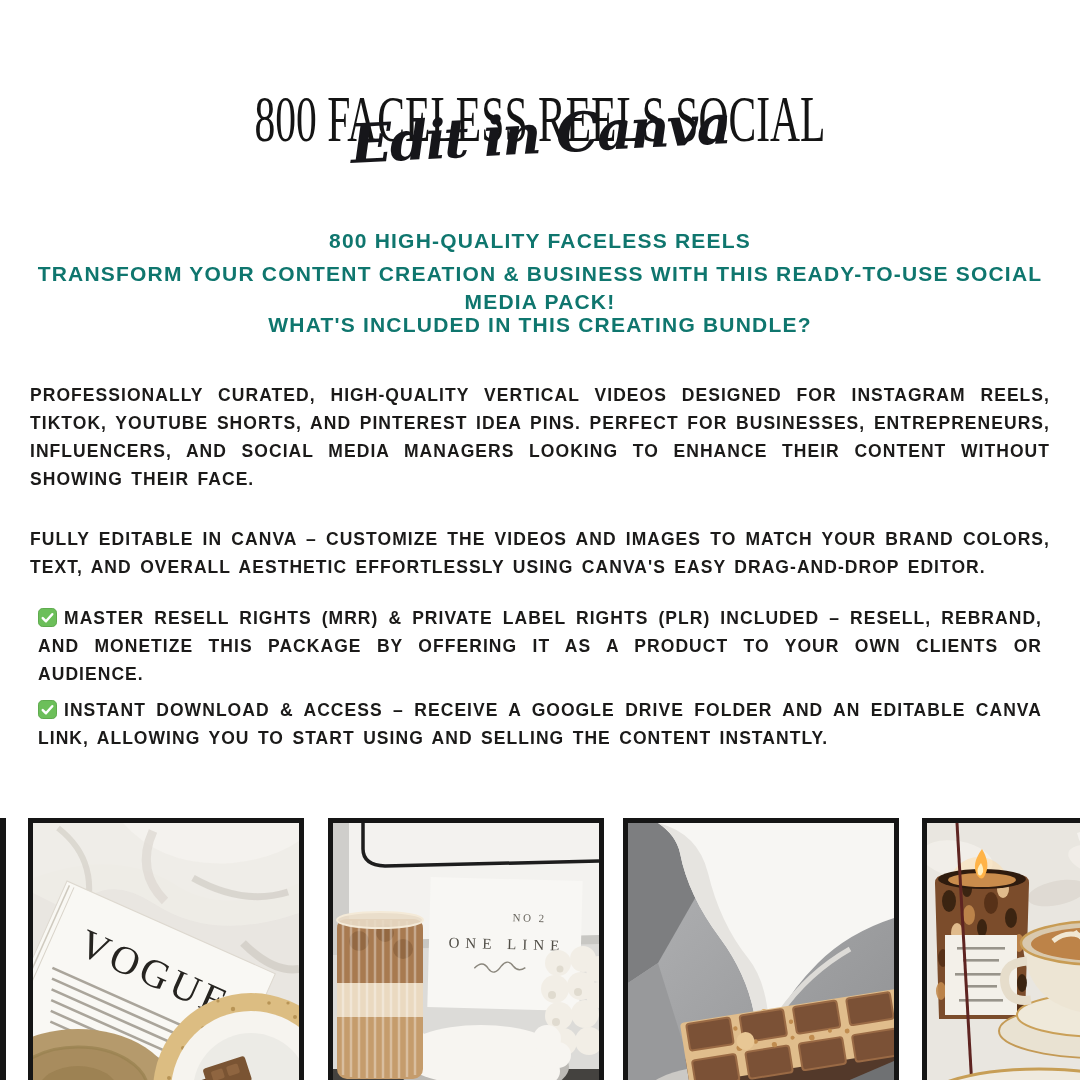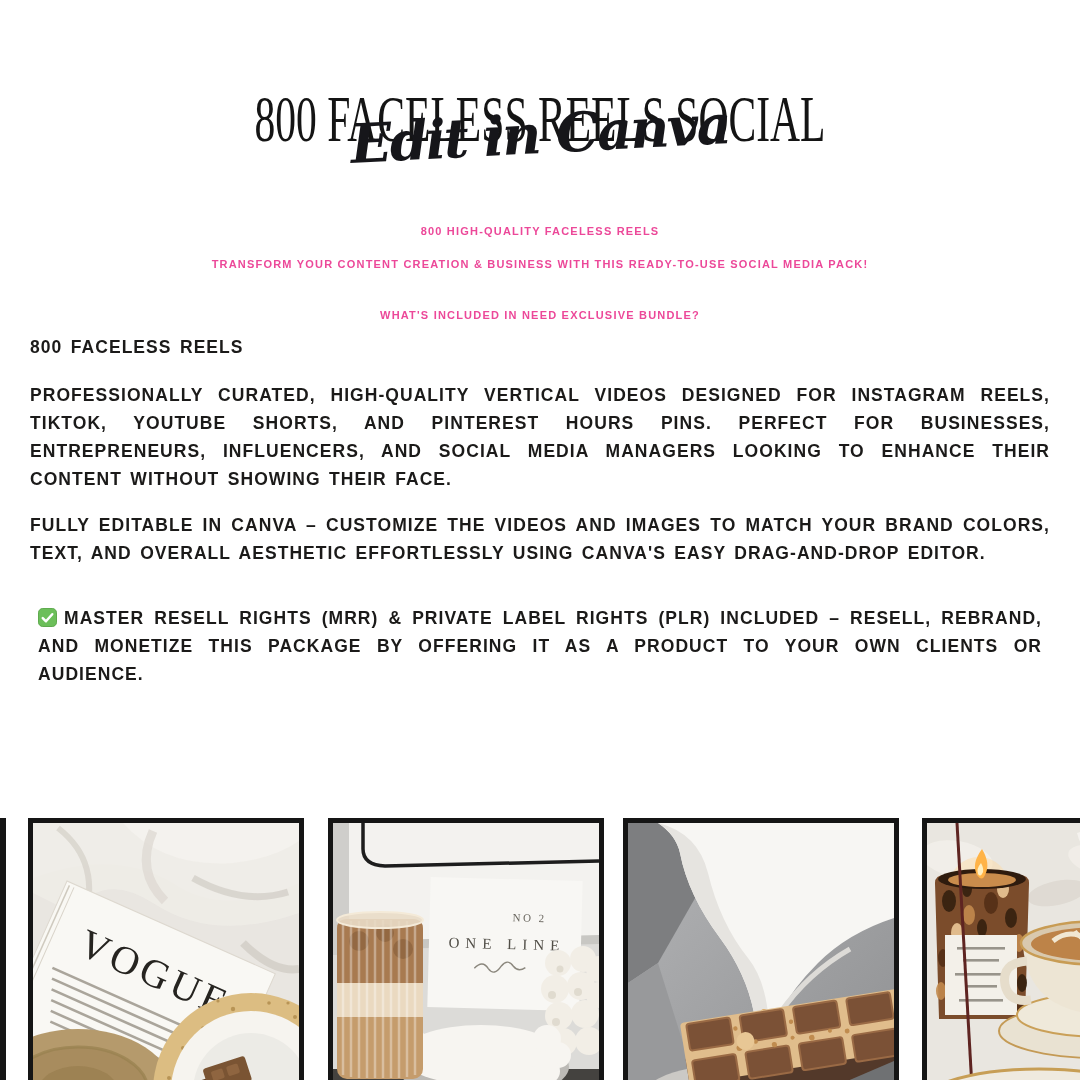--- a/index.html
+++ b/index.html
@@ -8,64 +8,69 @@
   .blk{position:absolute;left:30px;right:30px;}
   .fullblk{position:absolute;left:0;right:0;}
 
   .title{top:42px;text-align:center;font-family:"Liberation Serif",serif;font-weight:400;
          font-size:66px;line-height:1;color:#141414;white-space:nowrap;
          transform:scaleX(0.63);transform-origin:50% 50%;}
   .script{top:102px;text-align:center;font-family:"DejaVu Serif",serif;font-style:italic;
           font-weight:700;font-size:54px;line-height:1.2;color:#16161a;letter-spacing:-2px;
           transform:rotate(-3deg);}
 
-  .centerline{font-weight:700;font-size:11px;letter-spacing:1.2px;text-align:center;
-              line-height:28px;color:#ec4899;}
+  .centerline{font-weight:700;font-size:21px;letter-spacing:1.2px;text-align:center;
+              line-height:28px;color:#0f766e;}
   .tagline{top:206px;}
   .transformline{top:239px;}
   .includedline{top:290px;}
 
   .copy{font-weight:700;font-size:17.5px;letter-spacing:1.05px;word-spacing:2.5px;
         line-height:28px;margin:0;color:#1b1a19;}
   .just{text-align:justify;}
   .h2{top:333px;}
   .p1{top:381px;}
-  .p2{top:511px;}
+  .p2{top:525px;}
   .features{top:596px;}
   .feature{margin:8px;}
   .check{display:inline-block;width:19px;height:19px;vertical-align:-3px;margin-right:7px;}
 
   .gallery{position:absolute;top:818px;left:0;width:1080px;height:262px;}
   .sliver{position:absolute;top:0;left:0;width:6px;height:262px;background:#151515;}
   .thumb{position:absolute;top:0;border:5px solid #151515;background:#fff;line-height:0;}
   .thumb svg{display:block;}
   .t1{left:28px;} .t2{left:328px;} .t3{left:623px;} .t4{left:922px;}
 </style>
 </head>
 <body>
 
 <div class="canvas">
 
   <h1 class="fullblk title">800 FACELESS REELS SOCIAL</h1>
   <div class="fullblk script">Edit in Canva</div>
 
   <p class="fullblk centerline tagline">800 HIGH-QUALITY FACELESS REELS</p>
   <p class="fullblk centerline transformline">TRANSFORM YOUR CONTENT CREATION &amp; BUSINESS WITH THIS READY-TO-USE SOCIAL MEDIA PACK!</p>
-  <p class="fullblk centerline includedline">WHAT'S INCLUDED IN NEED EXCLUSIVE BUNDLE?</p>
-
-  <h2 class="blk copy h2">800 FACELESS REELS</h2>
-  <p class="blk copy just p1">PROFESSIONALLY CURATED, HIGH-QUALITY VERTICAL VIDEOS DESIGNED FOR INSTAGRAM REELS, TIKTOK, YOUTUBE SHORTS, AND PINTEREST HOURS PINS. PERFECT FOR BUSINESSES, ENTREPRENEURS, INFLUENCERS, AND SOCIAL MEDIA MANAGERS LOOKING TO ENHANCE THEIR CONTENT WITHOUT SHOWING THEIR FACE.</p>
+  <p class="fullblk centerline includedline">WHAT'S INCLUDED IN THIS CREATING BUNDLE?</p>
+
+  <p class="blk copy just p1">PROFESSIONALLY CURATED, HIGH-QUALITY VERTICAL VIDEOS DESIGNED FOR INSTAGRAM REELS, TIKTOK, YOUTUBE SHORTS, AND PINTEREST IDEA PINS. PERFECT FOR BUSINESSES, ENTREPRENEURS, INFLUENCERS, AND SOCIAL MEDIA MANAGERS LOOKING TO ENHANCE THEIR CONTENT WITHOUT SHOWING THEIR FACE.</p>
   <p class="blk copy just p2">FULLY EDITABLE IN CANVA – CUSTOMIZE THE VIDEOS AND IMAGES TO MATCH YOUR BRAND COLORS, TEXT, AND OVERALL AESTHETIC EFFORTLESSLY USING CANVA'S EASY DRAG-AND-DROP EDITOR.</p>
 
   <div class="blk features">
     <p class="copy just feature">
       <span class="check"><svg viewBox="0 0 20 20" width="19" height="19">
             <rect x="0.5" y="0.5" width="19" height="19" rx="4.5" fill="#6cbf5a" stroke="#58a747"></rect>
             <path d="M5 10.6 L8.4 14 L15 6.6" stroke="#ffffff" stroke-width="2.6" fill="none" stroke-linecap="round" stroke-linejoin="round"></path>
           </svg></span><span>MASTER RESELL RIGHTS (MRR) &amp; PRIVATE LABEL RIGHTS (PLR) INCLUDED – RESELL, REBRAND, AND MONETIZE THIS PACKAGE BY OFFERING IT AS A PRODUCT TO YOUR OWN CLIENTS OR AUDIENCE.</span>
+    </p>
+    <p class="copy just feature">
+      <span class="check"><svg viewBox="0 0 20 20" width="19" height="19">
+            <rect x="0.5" y="0.5" width="19" height="19" rx="4.5" fill="#6cbf5a" stroke="#58a747"></rect>
+            <path d="M5 10.6 L8.4 14 L15 6.6" stroke="#ffffff" stroke-width="2.6" fill="none" stroke-linecap="round" stroke-linejoin="round"></path>
+          </svg></span><span>INSTANT DOWNLOAD &amp; ACCESS – RECEIVE A GOOGLE DRIVE FOLDER AND AN EDITABLE CANVA LINK, ALLOWING YOU TO START USING AND SELLING THE CONTENT INSTANTLY.</span>
     </p>
   </div>
 
   <div class="gallery">
     <div class="sliver"></div>
 
     <figure class="thumb t1" style="margin:0">
       <svg width="266" height="300" viewBox="0 0 266 300">
         <rect width="266" height="300" fill="#e9e6e1"></rect>
         <path d="M0,0 H266 V60 Q190,95 140,60 Q80,25 0,55 Z" fill="#f4f2ee"></path>

